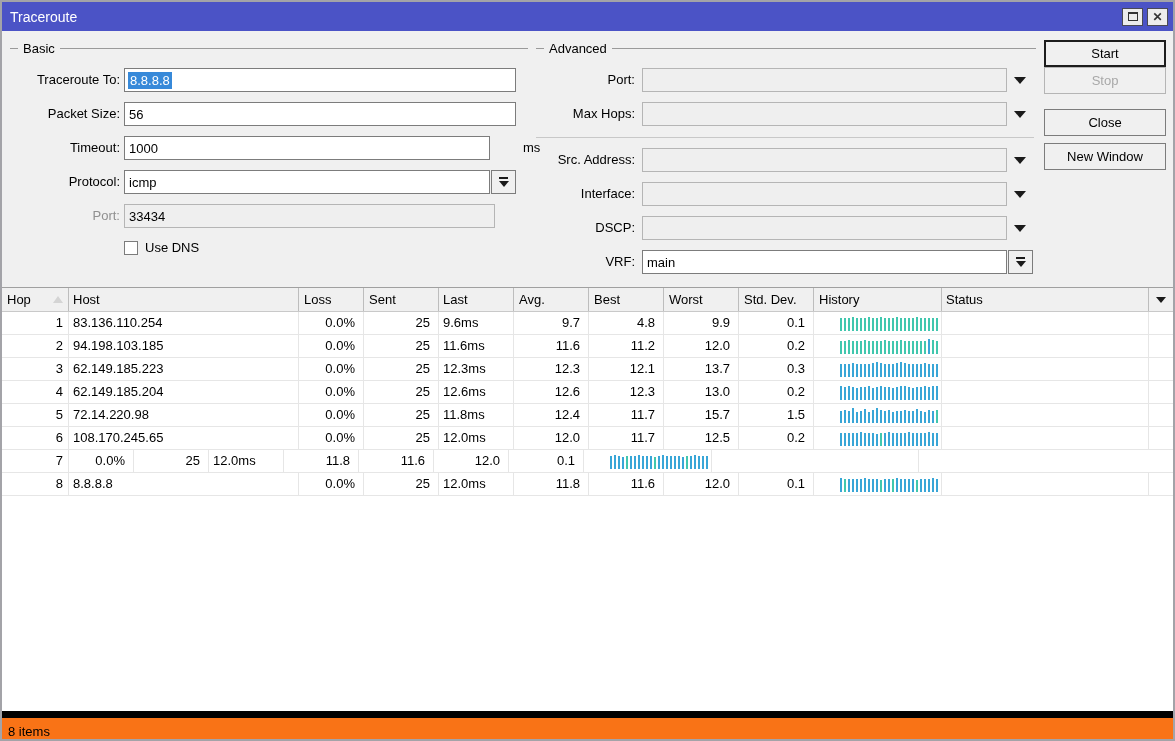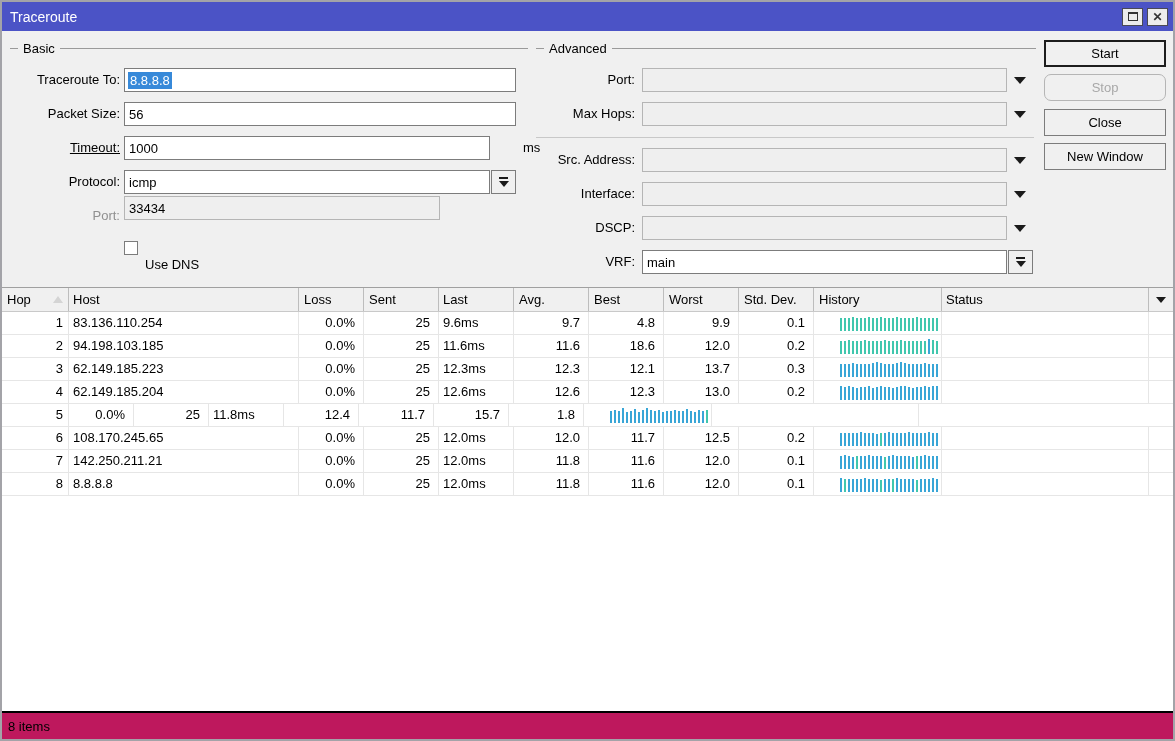--- a/index.html
+++ b/index.html
@@ -108,22 +108,22 @@
   .c-status{ width:207px; flex:0 0 207px; padding-left:4px; }
   .c-end   { flex:1; }
   .hcell.c-hop, .hcell.c-loss, .hcell.c-sent, .hcell.c-avg, .hcell.c-best,
   .hcell.c-worst, .hcell.c-std { text-align:left; padding-right:0; }
   .hcell.c-end { border-left:none; padding:0; }
   .hist { display:flex; align-items:flex-end; gap:2px; height:22px; padding:0 0 3px 26px; }
   .hist .bar { width:2px; flex:0 0 2px; display:block; }
 
   
   .statusbar {
-    flex:1; background:#be185d; border-top:2px solid #000000;
-    display:flex; align-items:center; padding-left:6px; font-size:13px;
+    flex:1; background:#f97316; border-top:7px solid #000000;
+    display:flex; align-items:flex-end; padding-left:6px; font-size:13px;
   }
 </style>
 </head>
 <body>
 
 <div class="window">
 
   <div class="titlebar">
     <div class="title">Traceroute</div>
     <div class="tbtn">
@@ -144,36 +144,36 @@
     </div>
 
     <div class="flabel" style="left:6px;top:37px;">Traceroute To:</div>
     <div class="fakefield" style="left:122px;top:37px;width:392px;">
       <span class="sel">8.8.8.8</span>
     </div>
 
     <div class="flabel" style="left:6px;top:71px;">Packet Size:</div>
     <input class="ffield" style="left: 122px; top: 71px; width: 392px;" readonly="" value="56">
 
-    <div class="flabel" style="left:6px;top:105px;text-decoration:underline;">Timeout:</div>
+    <div class="flabel" style="left:6px;top:105px;">Timeout:</div>
     <input class="ffield" style="left: 122px; top: 105px; width: 366px;" readonly="" value="1000">
     <span class="suffix" style="left:521px;top:105px;">ms</span>
 
     <div class="flabel" style="left:6px;top:139px;">Protocol:</div>
     <input class="ffield" style="left: 122px; top: 139px; width: 366px;" readonly="" value="icmp">
     <div class="combo-btn" style="left:489px;top:139px;">
       <span class="bar"></span>
       <span class="tri"></span>
     </div>
 
     <div class="flabel dis" style="left:6px;top:173px;">Port:</div>
-    <input class="ffield dis" style="left: 122px; top: 165px; width: 316px;" readonly="" value="33434">
+    <input class="ffield dis" style="left: 122px; top: 173px; width: 371px;" readonly="" value="33434">
 
     <span class="checkbox" style="left:122px;top:210px;"></span>
-    <span class="cb-label" style="left:143px;top:226px;">Use DNS</span>
+    <span class="cb-label" style="left:143px;top:209px;">Use DNS</span>
 
     <div class="flabel" style="left:500px;top:37px;width:133px;">Port:</div>
     <input class="ffield dis" style="left: 640px; top: 37px; width: 365px;" readonly="" value="">
     <div class="plain-arrow" style="left:1010px;top:37px;">
       <span class="tri"></span>
     </div>
 
     <div class="flabel" style="left:500px;top:71px;width:133px;">Max Hops:</div>
     <input class="ffield dis" style="left: 640px; top: 71px; width: 365px;" readonly="" value="">
     <div class="plain-arrow" style="left:1010px;top:71px;">
@@ -201,21 +201,21 @@
     </div>
 
     <div class="flabel" style="left:500px;top:219px;width:133px;">VRF:</div>
     <input class="ffield" style="left: 640px; top: 219px; width: 365px;" readonly="" value="main">
     <div class="combo-btn" style="left:1006px;top:219px;">
       <span class="bar"></span>
       <span class="tri"></span>
     </div>
 
     <button class="side-btn default" style="top:9px;">Start</button>
-    <button class="side-btn dis" style="top:43px;border-radius:7px;">Stop</button>
+    <button class="side-btn dis" style="top:36px;">Stop</button>
     <button class="side-btn" style="top:78px;">Close</button>
     <button class="side-btn" style="top:112px;">New Window</button>
   </div>
 
   <div class="table-area">
     <div class="thead">
       <div class="hcell c-hop">
         <span>Hop</span>
         <span class="sort"></span>
       </div>
@@ -296,21 +296,21 @@
           <div class="cell c-status"></div>
           <div class="cell c-end"></div>
         </div>
         <div class="trow">
           <div class="cell c-hop">2</div>
           <div class="cell c-host">94.198.103.185</div>
           <div class="cell c-loss">0.0%</div>
           <div class="cell c-sent">25</div>
           <div class="cell c-last">11.6ms</div>
           <div class="cell c-avg">11.6</div>
-          <div class="cell c-best">18.6</div>
+          <div class="cell c-best">11.2</div>
           <div class="cell c-worst">12.0</div>
           <div class="cell c-std">0.2</div>
           <div class="cell c-hist">
             <div class="hist">
               <span class="bar" style="height: 13px; background: rgb(65, 199, 174);"></span>
               <span class="bar" style="height: 13px; background: rgb(65, 199, 174);"></span>
               <span class="bar" style="height: 14px; background: rgb(65, 199, 174);"></span>
               <span class="bar" style="height: 13px; background: rgb(65, 199, 174);"></span>
               <span class="bar" style="height: 13px; background: rgb(65, 199, 174);"></span>
               <span class="bar" style="height: 13px; background: rgb(65, 199, 174);"></span>
@@ -417,27 +417,28 @@
               <span class="bar" style="height: 13px; background: rgb(57, 166, 215);"></span>
               <span class="bar" style="height: 14px; background: rgb(57, 166, 215);"></span>
               <span class="bar" style="height: 14px; background: rgb(57, 166, 215);"></span>
             </div>
           </div>
           <div class="cell c-status"></div>
           <div class="cell c-end"></div>
         </div>
         <div class="trow">
           <div class="cell c-hop">5</div>
+          <div class="cell c-host">72.14.220.98</div>
           <div class="cell c-loss">0.0%</div>
           <div class="cell c-sent">25</div>
           <div class="cell c-last">11.8ms</div>
           <div class="cell c-avg">12.4</div>
           <div class="cell c-best">11.7</div>
           <div class="cell c-worst">15.7</div>
-          <div class="cell c-std">1.8</div>
+          <div class="cell c-std">1.5</div>
           <div class="cell c-hist">
             <div class="hist">
               <span class="bar" style="height: 12px; background: rgb(57, 166, 215);"></span>
               <span class="bar" style="height: 13px; background: rgb(57, 166, 215);"></span>
               <span class="bar" style="height: 12px; background: rgb(57, 166, 215);"></span>
               <span class="bar" style="height: 15px; background: rgb(57, 166, 215);"></span>
               <span class="bar" style="height: 11px; background: rgb(57, 166, 215);"></span>
               <span class="bar" style="height: 12px; background: rgb(57, 166, 215);"></span>
               <span class="bar" style="height: 14px; background: rgb(57, 166, 215);"></span>
               <span class="bar" style="height: 11px; background: rgb(57, 166, 215);"></span>
@@ -500,21 +501,20 @@
               <span class="bar" style="height: 14px; background: rgb(57, 166, 215);"></span>
               <span class="bar" style="height: 13px; background: rgb(57, 166, 215);"></span>
               <span class="bar" style="height: 13px; background: rgb(57, 166, 215);"></span>
             </div>
           </div>
           <div class="cell c-status"></div>
           <div class="cell c-end"></div>
         </div>
         <div class="trow">
           <div class="cell c-hop">7</div>
-          <div class="cell c-host">142.250.211.21</div>
           <div class="cell c-loss">0.0%</div>
           <div class="cell c-sent">25</div>
           <div class="cell c-last">12.0ms</div>
           <div class="cell c-avg">11.8</div>
           <div class="cell c-best">11.6</div>
           <div class="cell c-worst">12.0</div>
           <div class="cell c-std">0.1</div>
           <div class="cell c-hist">
             <div class="hist">
               <span class="bar" style="height: 13px; background: rgb(57, 166, 215);"></span>

